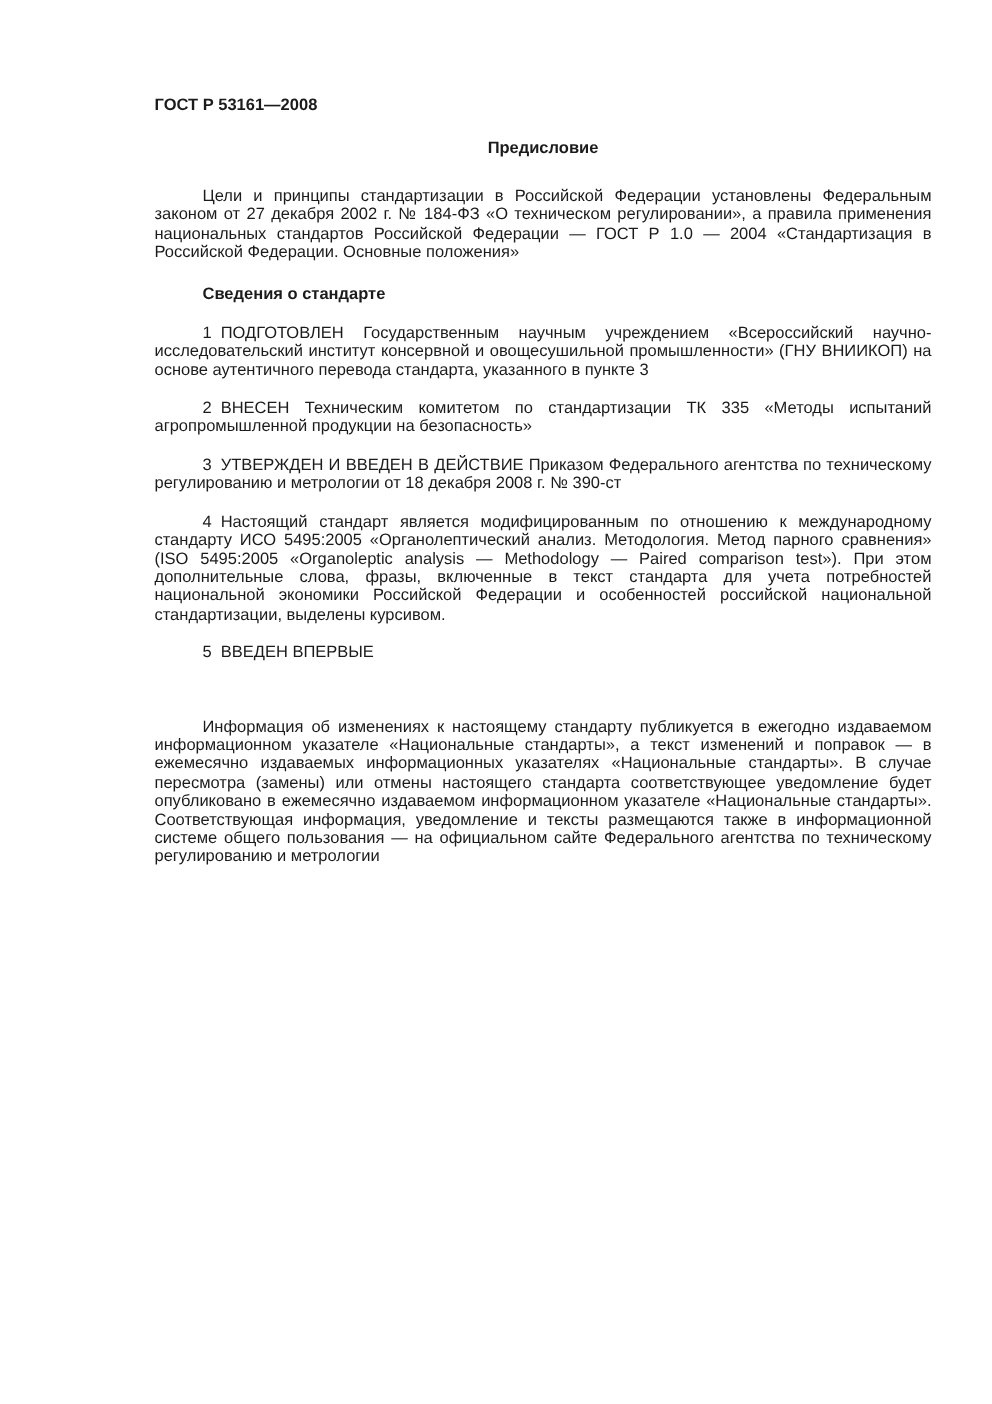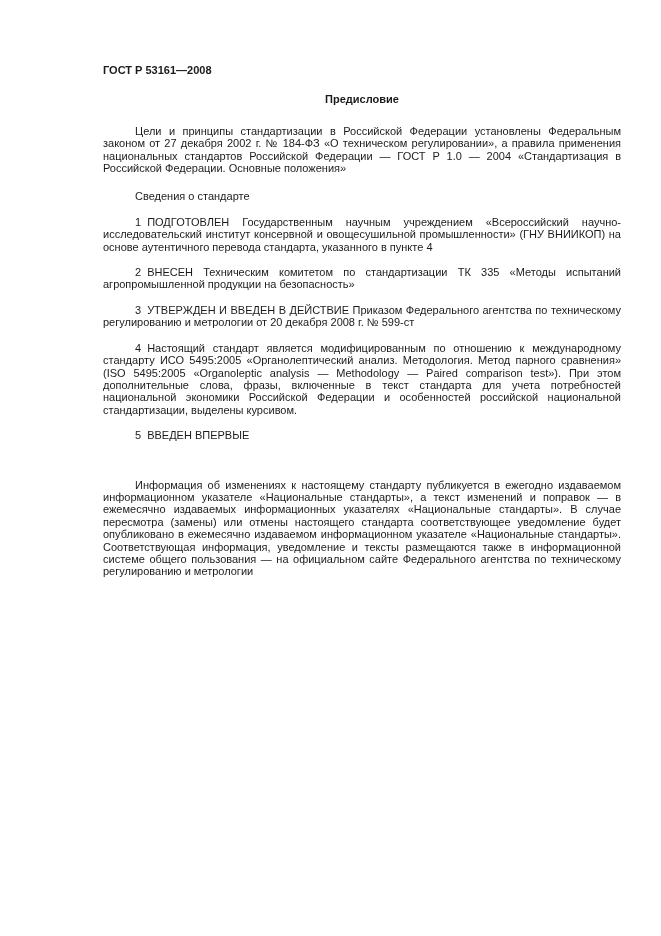--- a/index.html
+++ b/index.html
@@ -33,21 +33,21 @@
     text-align: center;
     margin: 0 0 19px 0;
   }
   p.para {
     margin: 0 0 13px 0;
     text-align: justify;
     text-indent: 32px;
   }
   p.intro { margin-bottom: 16px; }
   .heading {
-    font-weight: normal;
+    font-weight: bold;
     text-indent: 32px;
     margin: 0 0 13px 0;
   }
   .num { margin-right: 6px; }
   p.note {
     margin-top: 37px;
     text-align: justify;
     text-indent: 32px;
     margin-bottom: 0;
   }
@@ -78,25 +78,25 @@
   <div class="content">
 
     <div class="doc-code">ГОСТ Р 53161—2008</div>
 
     <div class="title">Предисловие</div>
 
     <p class="para intro">Цели и принципы стандартизации в Российской Федерации установлены Федеральным законом от 27 декабря 2002 г. № 184-ФЗ «О техническом регулировании», а правила применения национальных стандартов Российской Федерации — ГОСТ Р 1.0 — 2004 «Стандартизация в Российской Федерации. Основные положения»</p>
 
     <div class="heading">Сведения о стандарте</div>
 
-    <p class="para"><span class="num">1</span><span>ПОДГОТОВЛЕН Государственным научным учреждением «Всероссийский научно-исследовательский институт консервной и овощесушильной промышленности» (ГНУ ВНИИКОП) на основе аутентичного перевода стандарта, указанного в пункте 4</span></p>
+    <p class="para"><span class="num">1</span><span>ПОДГОТОВЛЕН Государственным научным учреждением «Всероссийский научно-исследовательский институт консервной и овощесушильной промышленности» (ГНУ ВНИИКОП) на основе аутентичного перевода стандарта, указанного в пункте 3</span></p>
 
     <p class="para"><span class="num">2</span><span>ВНЕСЕН Техническим комитетом по стандартизации ТК 335 «Методы испытаний агропромышленной продукции на безопасность»</span></p>
 
-    <p class="para"><span class="num">3</span><span>УТВЕРЖДЕН И ВВЕДЕН В ДЕЙСТВИЕ Приказом Федерального агентства по техническому регулированию и метрологии от 20 декабря 2008 г. № 599-ст</span></p>
+    <p class="para"><span class="num">3</span><span>УТВЕРЖДЕН И ВВЕДЕН В ДЕЙСТВИЕ Приказом Федерального агентства по техническому регулированию и метрологии от 18 декабря 2008 г. № 390-ст</span></p>
 
     <p class="para"><span class="num">4</span><span>Настоящий стандарт является модифицированным по отношению к международному стандарту ИСО 5495:2005 «Органолептический анализ. Методология. Метод парного сравнения» (ISO 5495:2005 «Organoleptic analysis — Methodology — Paired comparison test»). При этом дополнительные слова, фразы, включенные в текст стандарта для учета потребностей национальной экономики Российской Федерации и особенностей российской национальной стандартизации, выделены курсивом.</span></p>
 
     <p class="para"><span class="num">5</span><span>ВВЕДЕН ВПЕРВЫЕ</span></p>
 
     <p class="note">Информация об изменениях к настоящему стандарту публикуется в ежегодно издаваемом информационном указателе «Национальные стандарты», а текст изменений и поправок — в ежемесячно издаваемых информационных указателях «Национальные стандарты». В случае пересмотра (замены) или отмены настоящего стандарта соответствующее уведомление будет опубликовано в ежемесячно издаваемом информационном указателе «Национальные стандарты». Соответствующая информация, уведомление и тексты размещаются также в информационной системе общего пользования — на официальном сайте Федерального агентства по техническому регулированию и метрологии</p>
 
   </div>
 
   <div class="copyright">© Стандартинформ, 2009</div>

